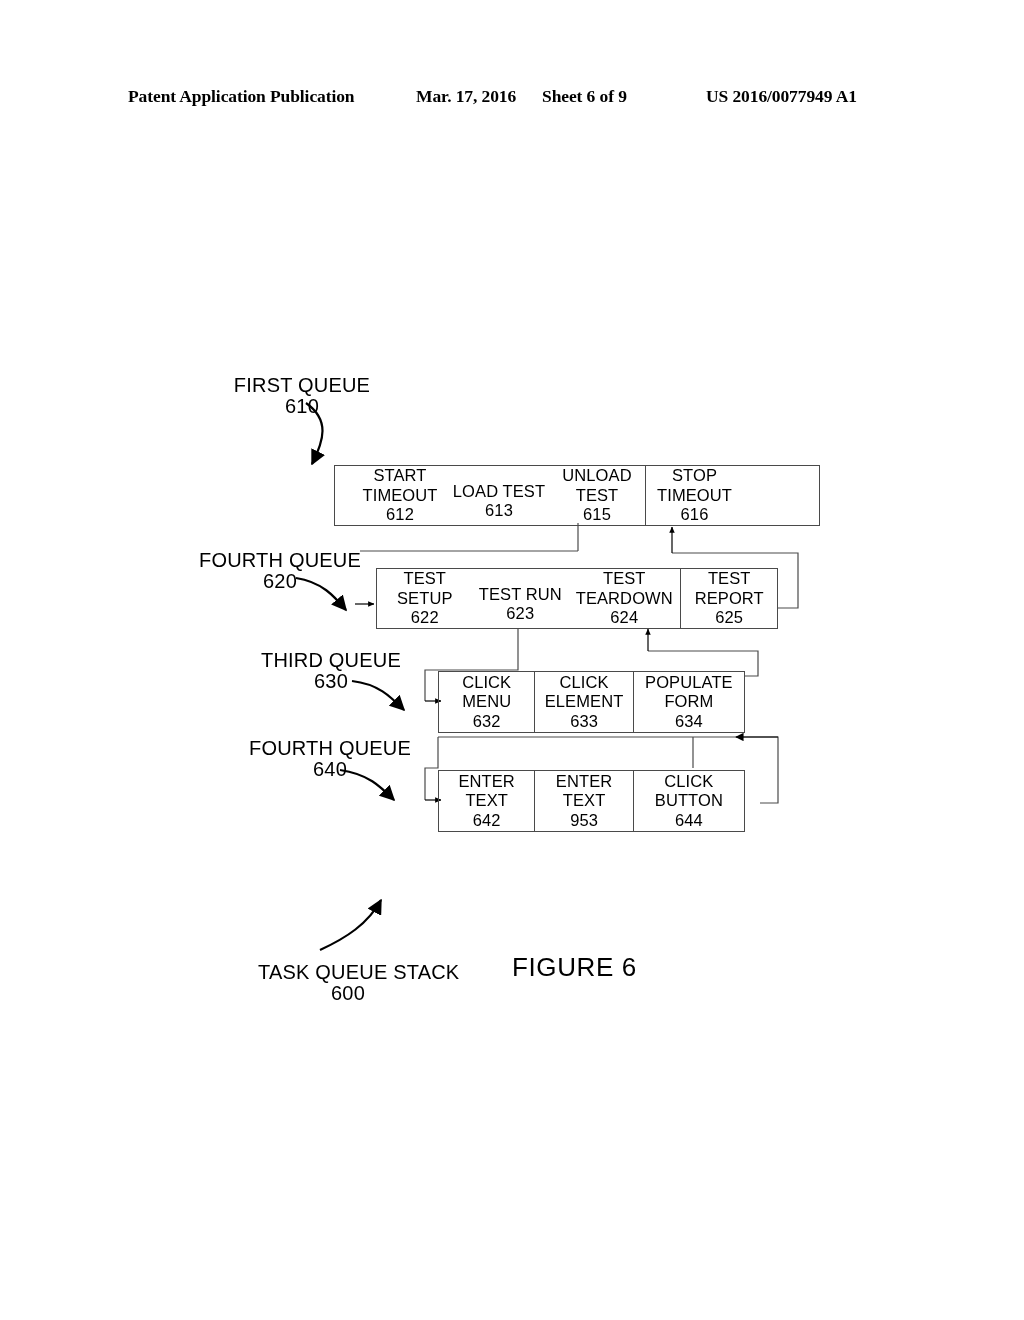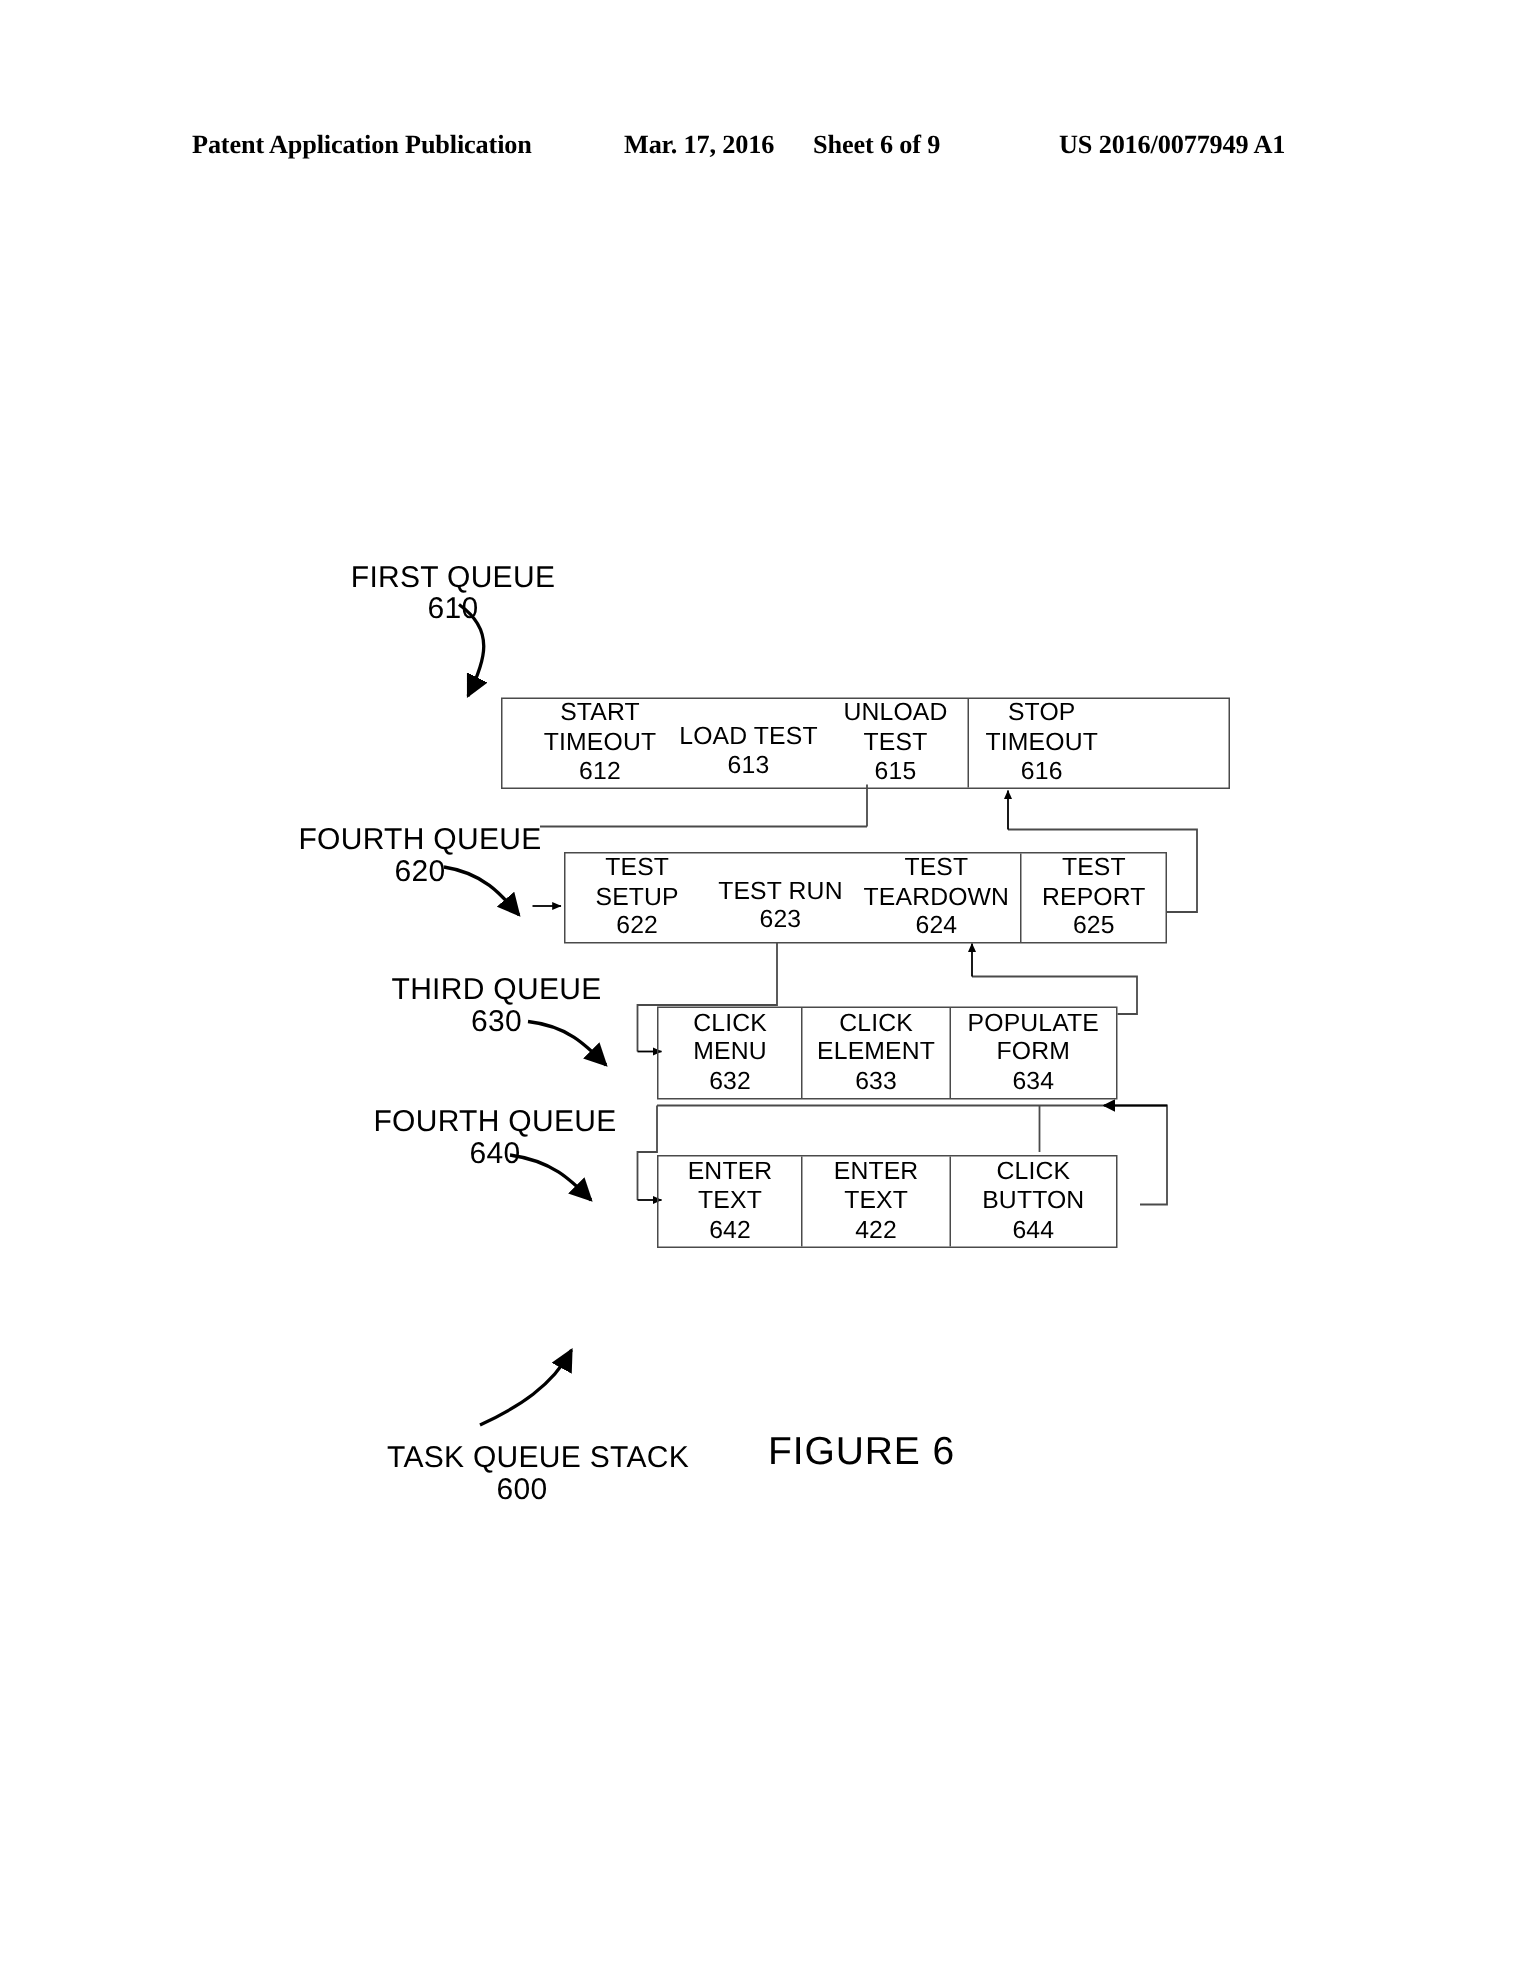--- a/index.html
+++ b/index.html
@@ -296,21 +296,21 @@
 
   <div class="queue-row" style="left:438px; top:770px; width:307px; height:62px;">
     <div class="queue-cell two-line" style="width:96px;">
       <span class="cell-label">ENTER
 TEXT</span>
       <span class="cell-num">642</span>
     </div>
     <div class="queue-cell two-line divider-left" style="width:99px;">
       <span class="cell-label">ENTER
 TEXT</span>
-      <span class="cell-num">422</span>
+      <span class="cell-num">953</span>
     </div>
     <div class="queue-cell two-line divider-left" style="width:112px;">
       <span class="cell-label">CLICK
 BUTTON</span>
       <span class="cell-num">644</span>
     </div>
   </div>
 
   <div class="callout" style="left:258px; top:962px; width:180px;">
     <span>TASK QUEUE STACK</span>

